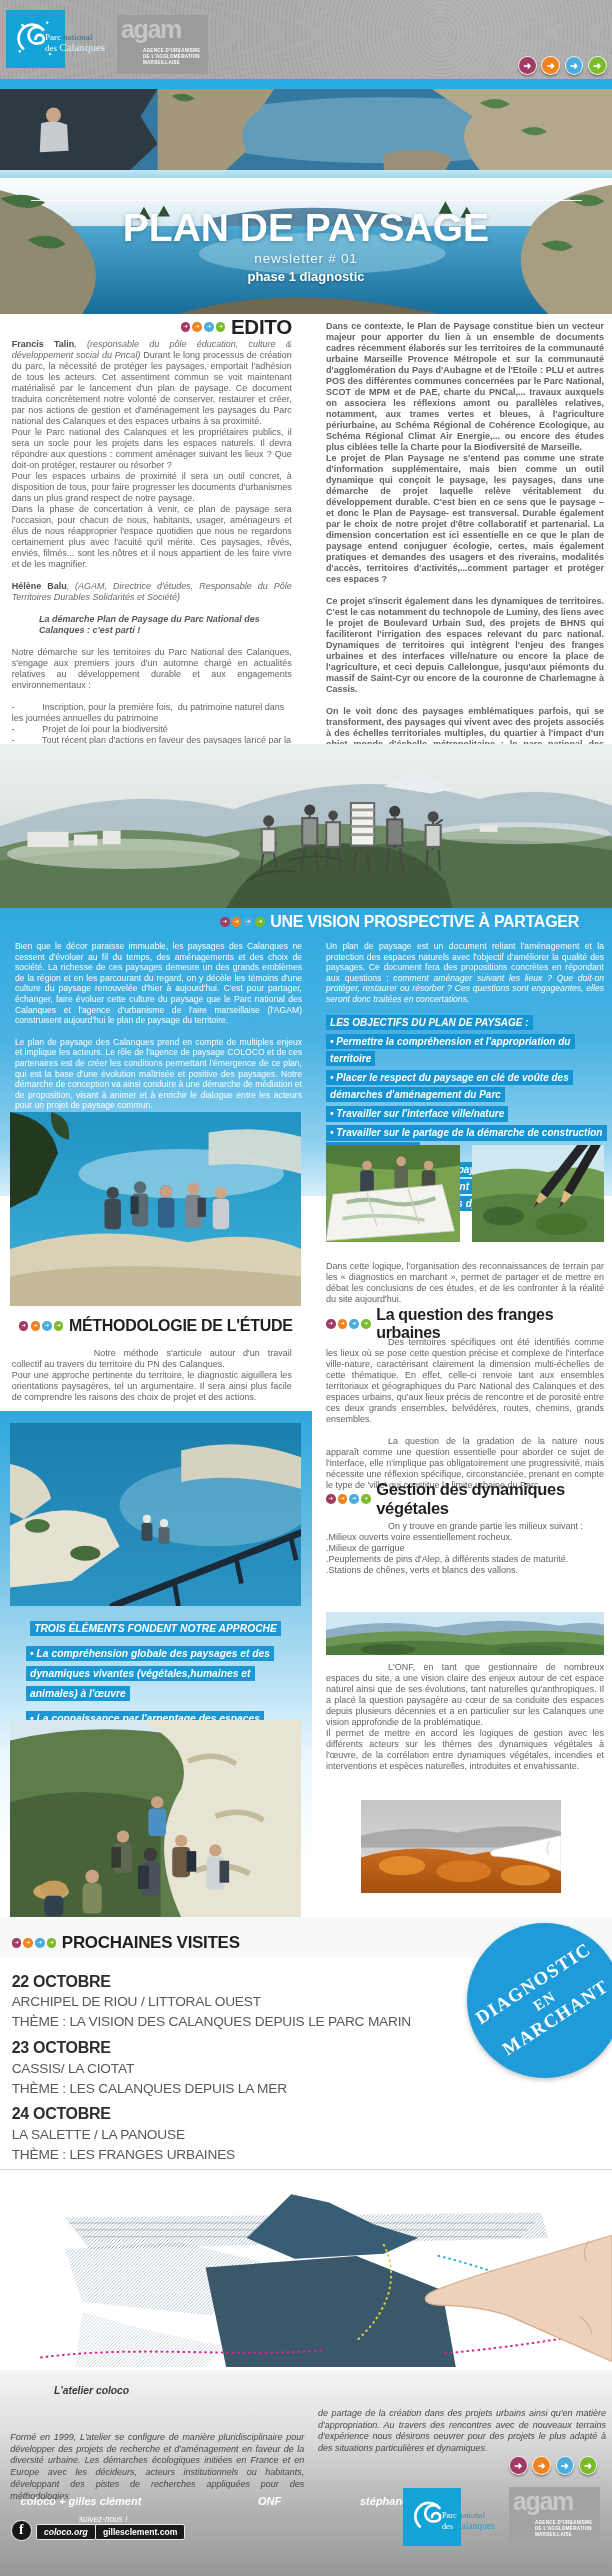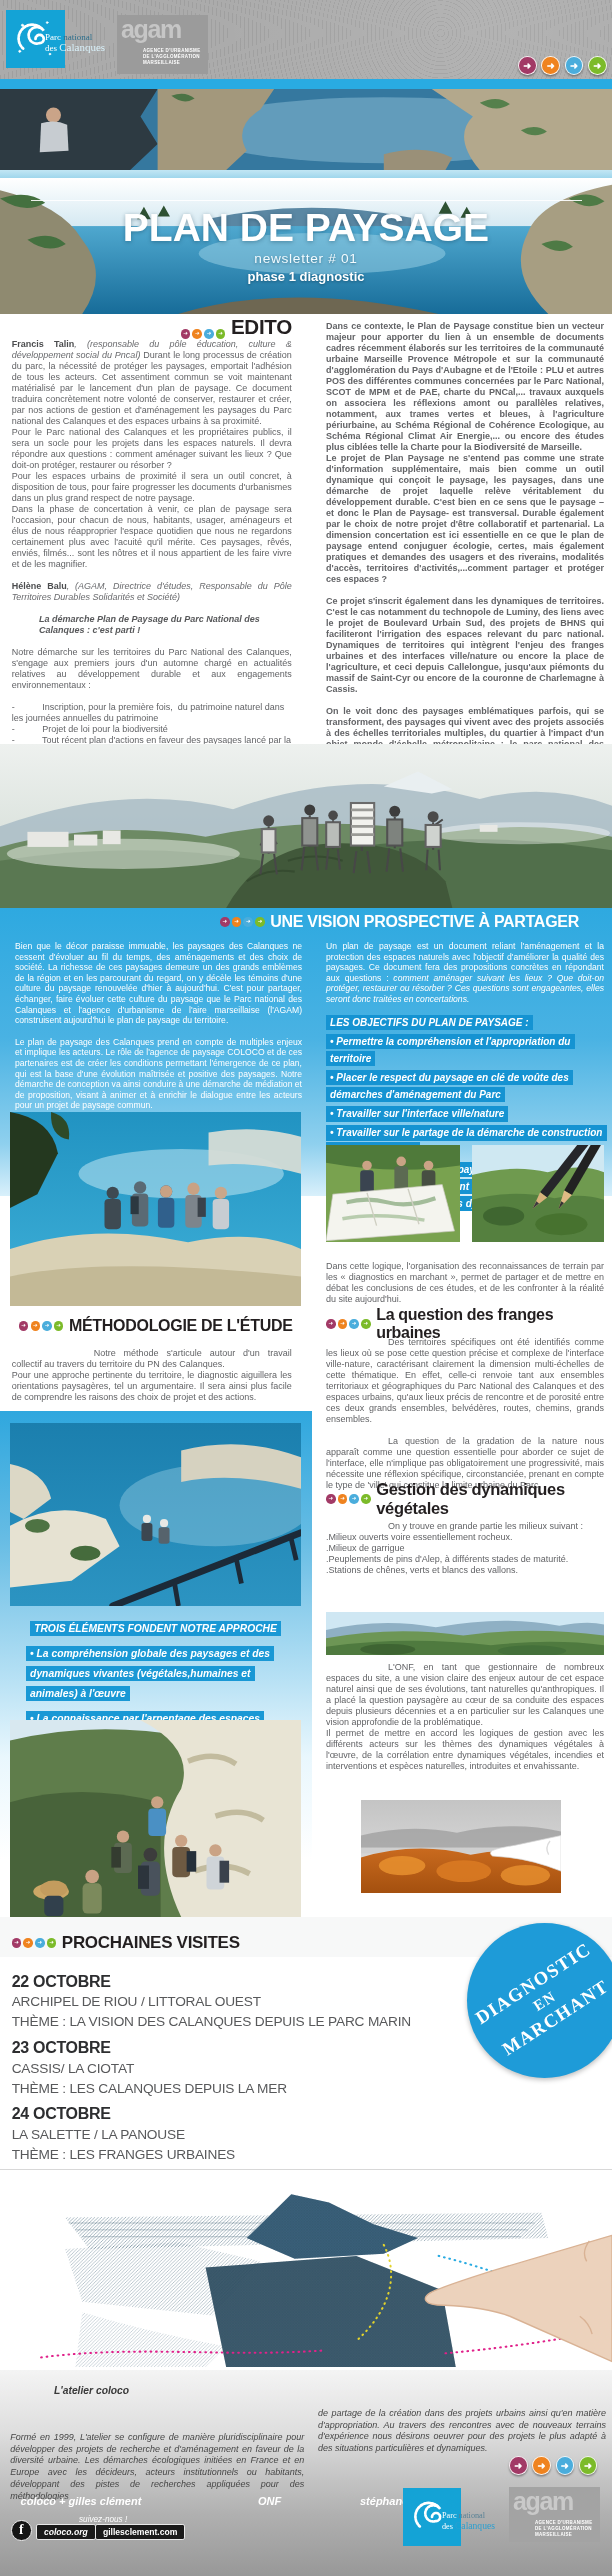--- a/index.html
+++ b/index.html
@@ -43,21 +43,21 @@
   
   .circles{display:inline-flex;gap:2.1px;align-items:center;margin-right:5.5px;}
   .cc{width:9.6px;height:9.6px;border-radius:50%;display:inline-flex;align-items:center;justify-content:center;
       color:#fff;font-size:5.5px;line-height:1;}
   .k1{background:#a23a66}.k2{background:#ef831f}.k3{background:#4aaddc}.k4{background:#7cbb2a}
   .sec-title{font-weight:900;color:#231f20;letter-spacing:-0.3px;}
 
   
   .bodytxt{font-size:9px;line-height:11px;text-align:justify;color:#626366;}
   .bodytxt p{margin:0 0 0;}
-  .edito-hdr{left:103px;top:315px;width:189px;text-align:right;display:flex;justify-content:flex-end;align-items:flex-end;}
+  .edito-hdr{left:103px;top:315px;width:189px;text-align:right;display:flex;justify-content:flex-end;align-items:center;}
   .edito-hdr .sec-title{font-size:20.6px;}
   .col1{left:11.7px;top:339px;width:280px;}
   .col2{left:326px;top:321px;width:278px;font-weight:bold;}
   .mt{margin-top:11px!important;}
   .headline{font-weight:bold;font-style:italic;color:#57585a;margin:11px 0 0 27.4px!important;text-align:left!important;}
   .dashline{white-space:pre-wrap;text-align:left!important;}
   .ref{font-style:italic;text-align:right!important;margin-top:12.3px!important;}
   strong.nm{color:#4c4d4f;} em.rl{color:#6a6b6e;}
 
   

